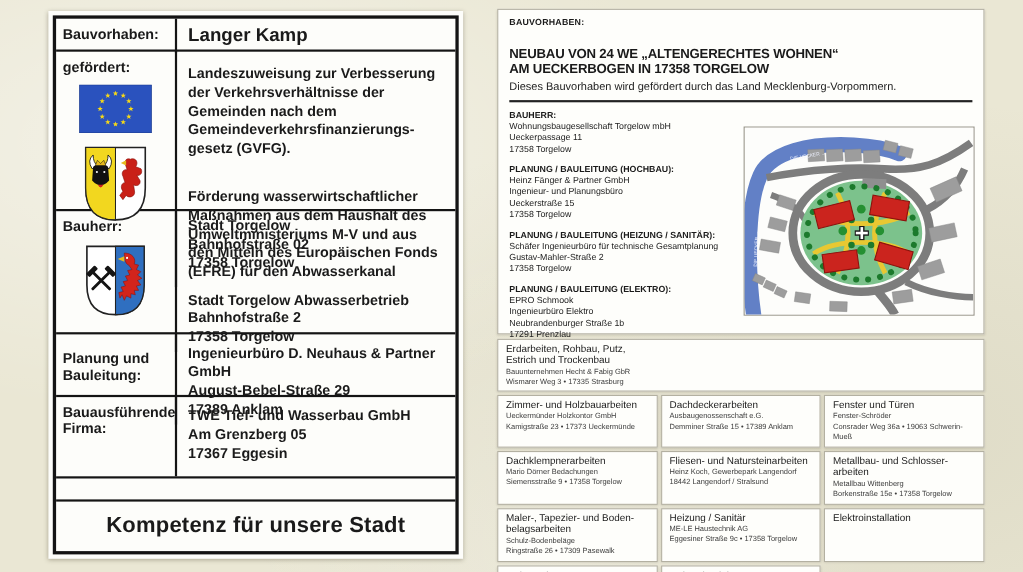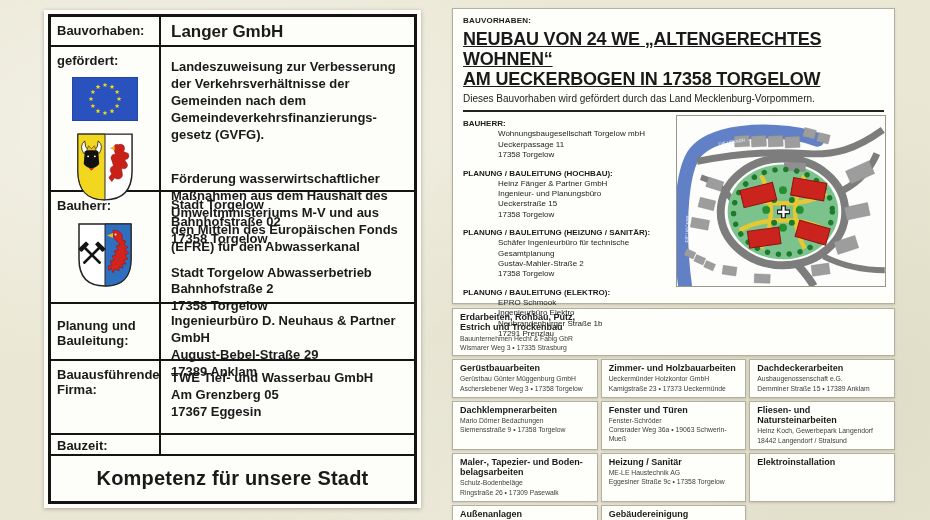--- a/index.html
+++ b/index.html
@@ -44,51 +44,51 @@
   .badge { display:flex; justify-content:center; }
   .badge.flag { margin-top:9px; }
   .badge.arms { margin-top:11px; }
   .badge.arms2 { margin-top:9px; }
 
   
   .right-sign { position:absolute; left:452px; top:8px; width:443px; }
   .rbox { background:#fefefb; border:1px solid #b3b0a1; box-shadow:0 1px 2px rgba(60,55,30,.18); }
   .r-top { position:relative; height:296px; padding:7px 10px; }
   .kicker { font-weight:bold; font-size:8px; letter-spacing:.2px; }
-  .rtitle { font-weight:bold; font-size:18px; line-height:1.12; margin-top:4px; letter-spacing:-.2px;text-decoration:underline; }
+  .rtitle { font-weight:bold; font-size:12px; line-height:1.12; margin-top:18px; letter-spacing:-.2px; }
   .rsub { font-size:10px; margin-top:4px; color:#222; }
   .rrule { border:none; border-top:2px solid #222; margin:6px 0 7px; }
   .contacts { width:222px; }
   .contact { margin-bottom:8px; }
   .c-head { font-weight:bold; font-size:8px; margin-bottom:1px; }
-  .c-lines { font-size:8px; line-height:1.3; color:#222;margin-left:35px; }
+  .c-lines { font-size:8px; line-height:1.3; color:#222; }
   .map-frame {
     position:absolute; top:106px; right:8px; width:210px; height:172px;
     border:1px solid #9a978b; background:#fff;
   }
   .map-frame svg { display:block; width:100%; height:100%; }
 
   .trades-wide { margin-top:4px; padding:3px 7px; }
   .trades-grid { margin-top:3px; display:grid; grid-template-columns:1fr 1fr 1fr; gap:3px; }
   .trade { padding:3px 7px 4px; }
-  .t-title { font-weight:bold; font-size:9px; line-height:1.15; }
+  .t-title { font-weight:normal; font-size:9px; line-height:1.15; }
   .t-firm, .t-addr { font-size:6.8px; line-height:1.35; color:#3c3c3c; }
   .t-firm { margin-top:1px; }
 </style>
 </head>
 <body>
 
 <div class="page">
 
   <div class="left-sign">
     <div class="lt">
 
       <div class="lrow r-bauvorhaben">
         <div class="lcell-label">Bauvorhaben:</div>
-        <div class="lcell-value">Langer GmbH</div>
+        <div class="lcell-value">Langer Kamp</div>
       </div>
 
       <div class="lrow r-gefoerdert">
         <div class="lcell-label">
           <span>gefördert:</span>
           <div class="badge flag">
             <svg width="66" height="44" viewBox="0 0 66 44">
               <rect width="66" height="44" fill="#2a52be" stroke="#1b3a8a" stroke-width="1"></rect>
               <g fill="#f7d917">
                 <g id="s">
@@ -174,21 +174,20 @@
       </div>
 
       <div class="lrow r-firma">
         <div class="lcell-label">Bauausführende Firma:</div>
         <div class="lcell-value prelines">TWE Tief- und Wasserbau GmbH
 Am Grenzberg 05
 17367 Eggesin</div>
       </div>
 
       <div class="lrow r-bauzeit">
-        <div class="lcell-label">Bauzeit:</div>
         <div class="lcell-value"></div>
       </div>
 
       <div class="lfooter">Kompetenz für unsere Stadt</div>
     </div>
   </div>
 
   <div class="right-sign">
 
     <div class="rbox r-top">
@@ -316,48 +315,49 @@
 
     <div class="rbox trades-wide">
       <div class="t-title prelines">Erdarbeiten, Rohbau, Putz,
 Estrich und Trockenbau</div>
       <div class="t-firm">Bauunternehmen Hecht &amp; Fabig GbR</div>
       <div class="t-addr">Wismarer Weg 3 • 17335 Strasburg</div>
     </div>
 
     <div class="trades-grid">
       <div class="rbox trade">
-        <div class="t-title prelines">Gerüstbauarbeiten</div>
-        <div class="t-firm">Gerüstbau Günter Müggenburg GmbH</div>
-        <div class="t-addr">Ascherslebener Weg 3 • 17358 Torgelow</div>
-      </div>
-      <div class="rbox trade">
         <div class="t-title prelines">Zimmer- und Holzbauarbeiten</div>
         <div class="t-firm">Ueckermünder Holzkontor GmbH</div>
         <div class="t-addr">Kamigstraße 23 • 17373 Ueckermünde</div>
       </div>
       <div class="rbox trade">
         <div class="t-title prelines">Dachdeckerarbeiten</div>
         <div class="t-firm">Ausbaugenossenschaft e.G.</div>
         <div class="t-addr">Demminer Straße 15 • 17389 Anklam</div>
       </div>
       <div class="rbox trade">
+        <div class="t-title prelines">Fenster und Türen</div>
+        <div class="t-firm">Fenster-Schröder</div>
+        <div class="t-addr">Consrader Weg 36a • 19063 Schwerin-Mueß</div>
+      </div>
+      <div class="rbox trade">
         <div class="t-title prelines">Dachklempnerarbeiten</div>
         <div class="t-firm">Mario Dörner Bedachungen</div>
         <div class="t-addr">Siemensstraße 9 • 17358 Torgelow</div>
       </div>
       <div class="rbox trade">
-        <div class="t-title prelines">Fenster und Türen</div>
-        <div class="t-firm">Fenster-Schröder</div>
-        <div class="t-addr">Consrader Weg 36a • 19063 Schwerin-Mueß</div>
-      </div>
-      <div class="rbox trade">
         <div class="t-title prelines">Fliesen- und Natursteinarbeiten</div>
         <div class="t-firm">Heinz Koch, Gewerbepark Langendorf</div>
         <div class="t-addr">18442 Langendorf / Stralsund</div>
+      </div>
+      <div class="rbox trade">
+        <div class="t-title prelines">Metallbau- und Schlosser-
+arbeiten</div>
+        <div class="t-firm">Metallbau Wittenberg</div>
+        <div class="t-addr">Borkenstraße 15e • 17358 Torgelow</div>
       </div>
       <div class="rbox trade">
         <div class="t-title prelines">Maler-, Tapezier- und Boden-
 belagsarbeiten</div>
         <div class="t-firm">Schulz-Bodenbeläge</div>
         <div class="t-addr">Ringstraße 26 • 17309 Pasewalk</div>
       </div>
       <div class="rbox trade">
         <div class="t-title prelines">Heizung / Sanitär</div>
         <div class="t-firm">ME-LE Haustechnik AG</div>

